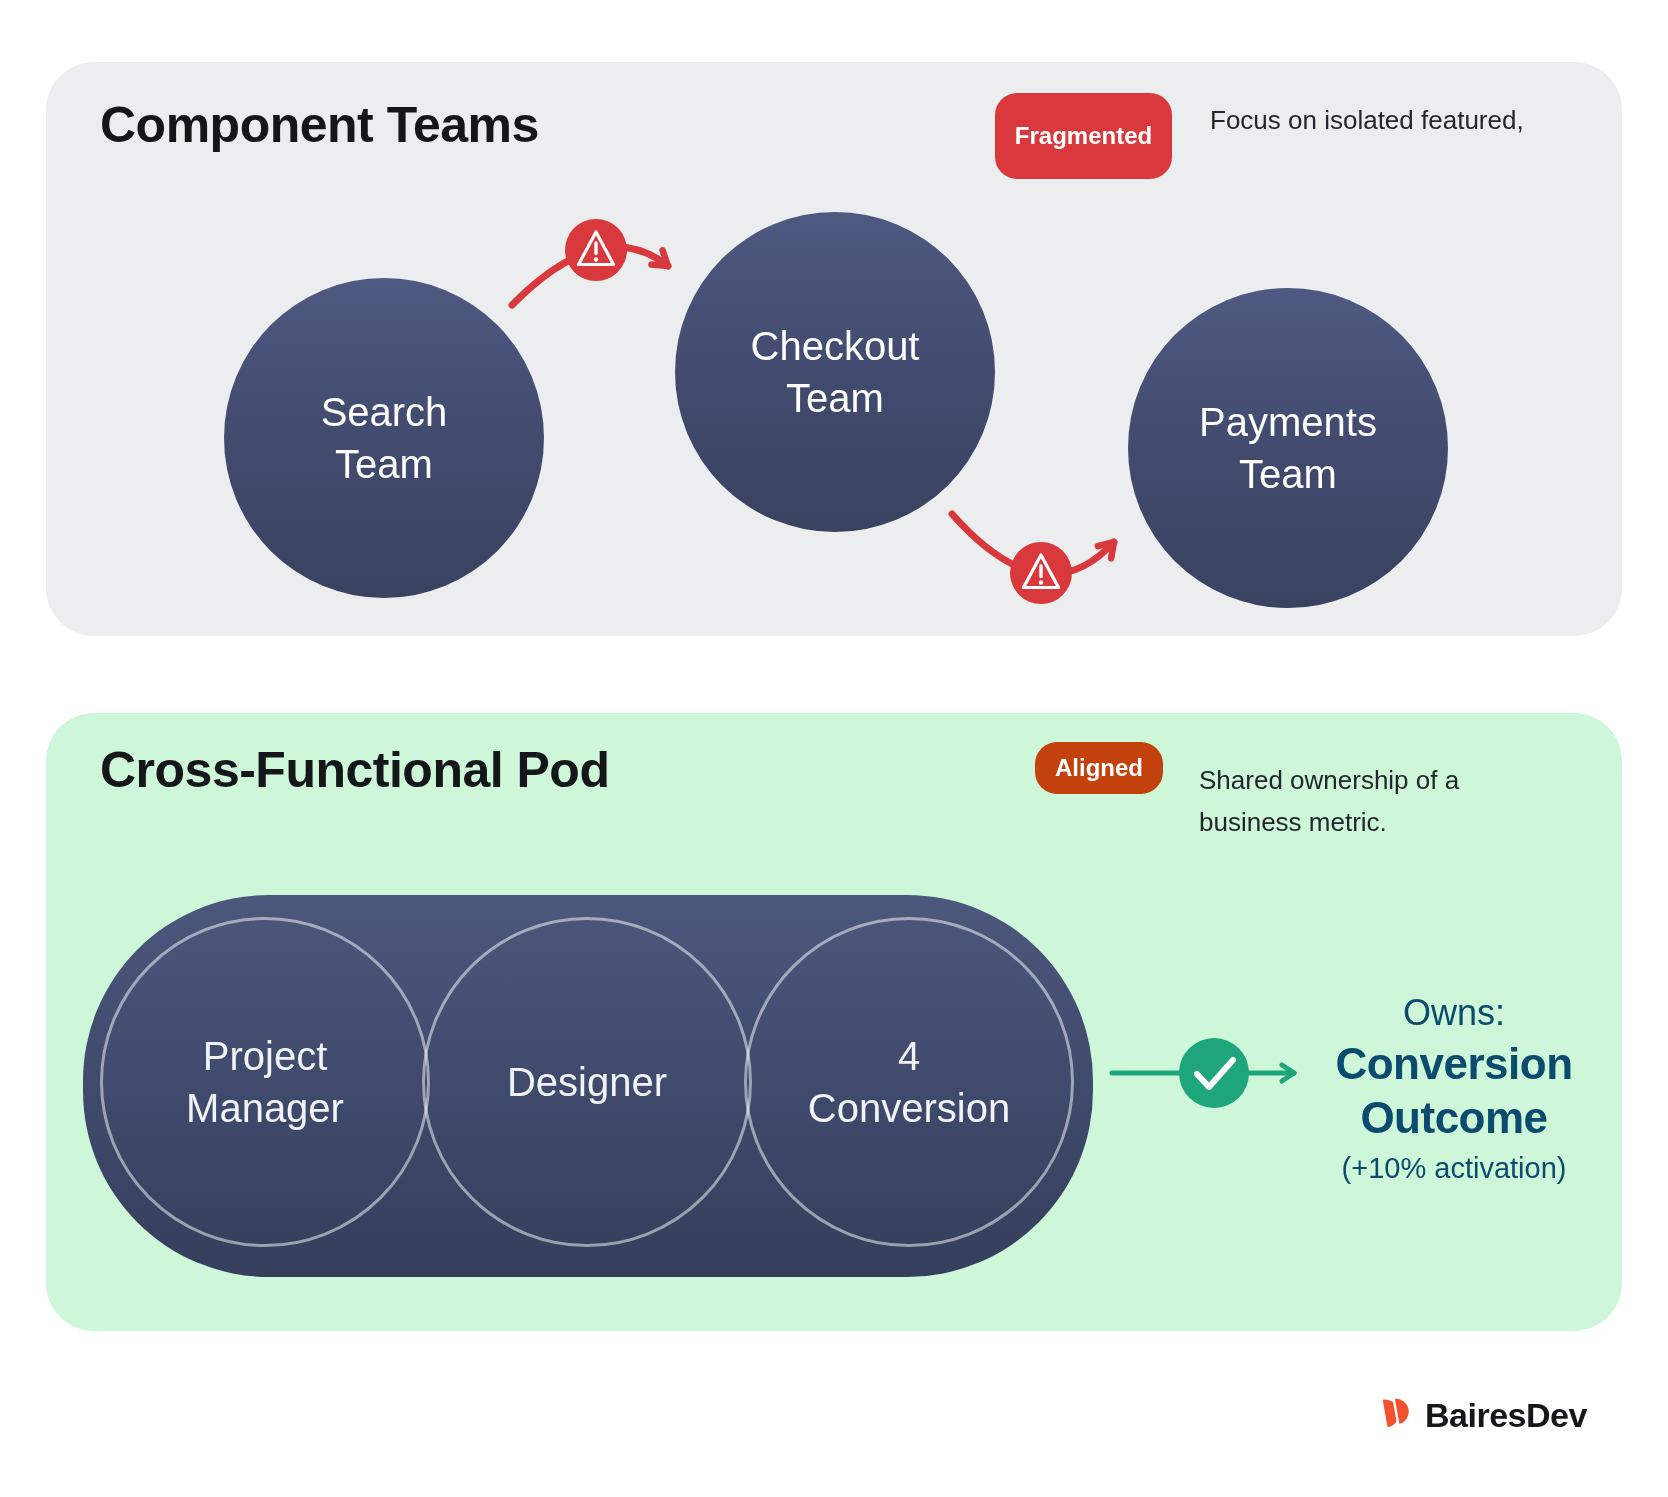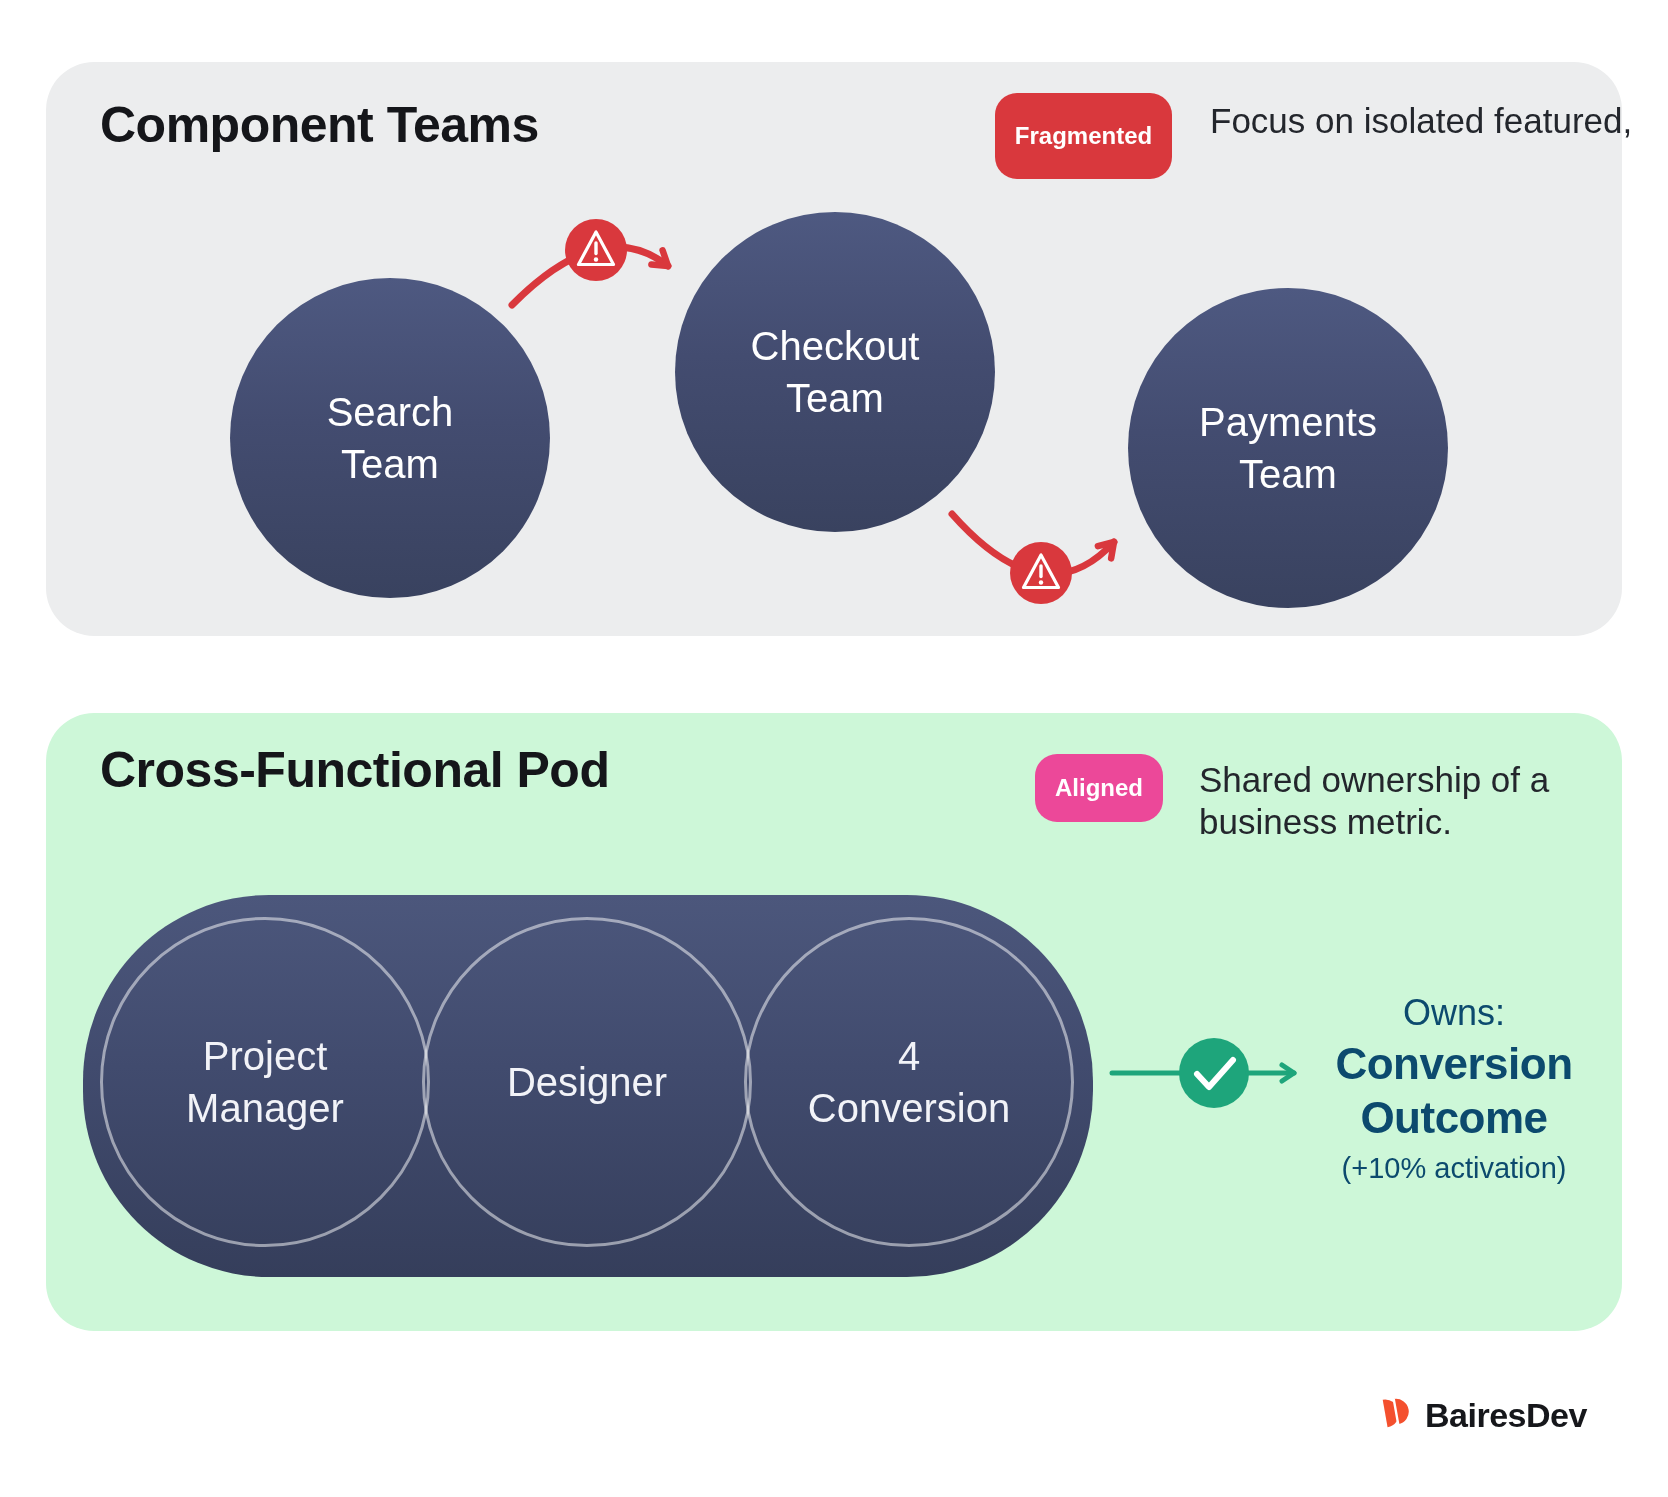--- a/index.html
+++ b/index.html
@@ -13,22 +13,22 @@
   .panel-bottom{top:713px;height:618px;background:#CDF7D8;}
   .panel-title{
     position:absolute;left:54px;font-size:50px;font-weight:700;color:#15161A;
     letter-spacing:-0.5px;white-space:nowrap;
   }
   .badge{
     position:absolute;display:flex;align-items:center;justify-content:center;
     border-radius:22px;color:#ffffff;font-size:24px;font-weight:700;white-space:nowrap;
   }
   .badge-red{background:#D9383D;left:949px;top:31px;width:177px;height:86px;}
-  .badge-green{background:#ec4899;left:989px;top:41px;width:128px;height:68px;}
-  .desc{position:absolute;font-size:35px;line-height:41px;color:#23262C;white-space:nowrap;}
+  .badge-green{background:#c2410c;left:989px;top:29px;width:128px;height:52px;}
+  .desc{position:absolute;font-size:26px;line-height:41px;color:#23262C;white-space:nowrap;}
   .desc-top{left:1164px;top:38px;}
   .desc-bottom{left:1153px;top:46px;line-height:42px;}
   .team-circle{
     position:absolute;width:320px;height:320px;border-radius:50%;
     background:linear-gradient(180deg,#4E5981 0%,#434C70 45%,#39425F 100%);
     display:flex;align-items:center;justify-content:center;text-align:center;
   }
   .team-label{color:#ffffff;font-size:40px;font-weight:500;line-height:52px;}
   .overlay{position:absolute;left:0;top:0;pointer-events:none;}
   .pod{
@@ -59,21 +59,21 @@
     <div class="panel-title" style="top:34px;">Component Teams</div>
 
     <div class="badge badge-red">
       <span>Fragmented</span>
     </div>
 
     <div class="desc desc-top">
       <div>Focus on isolated featured,</div>
     </div>
 
-    <div class="team-circle" style="left:184px;top:216px;align-items:center;">
+    <div class="team-circle" style="left:178px;top:216px;align-items:center;">
       <div class="team-label">
         <div>Search</div>
         <div>Team</div>
       </div>
     </div>
     <div class="team-circle" style="left:629px;top:150px;">
       <div class="team-label">
         <div>Checkout</div>
         <div>Team</div>
       </div>

